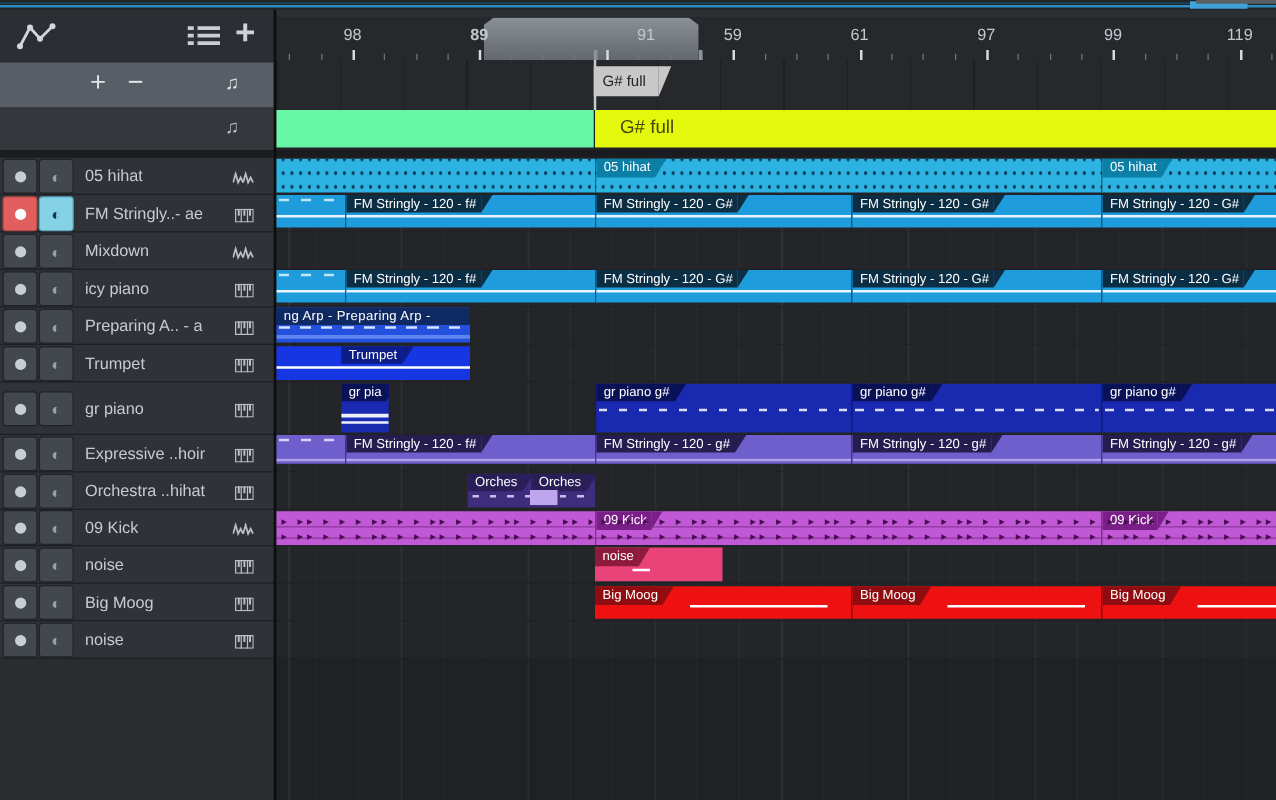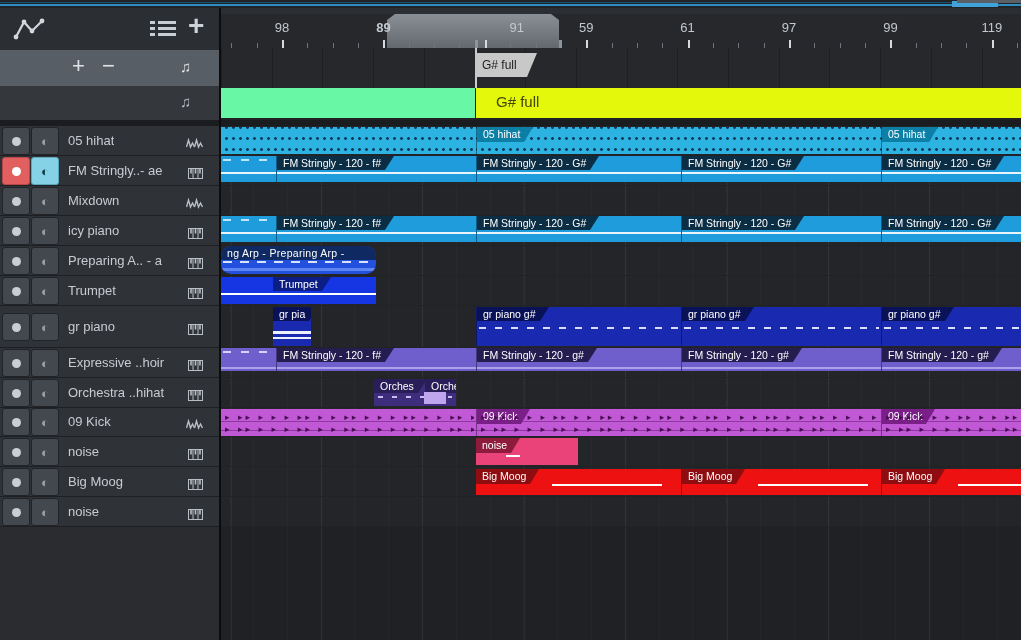--- a/index.html
+++ b/index.html
@@ -384,21 +384,21 @@
             <div class="bn">FM Stringly - 120 - G#</div>
           </div>
           <div class="clip c-fm cut" style="left: 460px; width: 200px;">
             <div class="bn">FM Stringly - 120 - G#</div>
           </div>
           <div class="clip c-fm cut" style="left: 660px; width: 141px;">
             <div class="bn">FM Stringly - 120 - G#</div>
           </div>
         </div>
         <div class="lanerow" id="lane4" style="top: 246px; height: 29px;">
-          <div class="clip c-prep" style="left: 0px; width: 155px; border-radius: 10px;">
+          <div class="clip c-prep" style="left: 0px; width: 155px;">
             <div class="bn">ng Arp -   Preparing Arp -</div>
           </div>
         </div>
         <div class="lanerow" id="lane5" style="top: 276px; height: 29px;">
           <div class="clip c-tr" style="left: 0px; width: 155px;">
             <div class="bn" style="left: 52px;">Trumpet</div>
           </div>
         </div>
         <div class="lanerow" id="lane6" style="top: 306px; height: 41px;">
           <div class="clip c-gr small" style="left: 52px; width: 38px;">
@@ -423,21 +423,21 @@
             <div class="bn">FM Stringly - 120 - g#</div>
           </div>
           <div class="clip c-ex cut" style="left: 460px; width: 200px;">
             <div class="bn">FM Stringly - 120 - g#</div>
           </div>
           <div class="clip c-ex cut" style="left: 660px; width: 141px;">
             <div class="bn">FM Stringly - 120 - g#</div>
           </div>
         </div>
         <div class="lanerow" id="lane8" style="top: 378px; height: 29px;">
-          <div class="clip c-or" style="left: 153px; width: 82px;">
+          <div class="clip c-or" style="left: 153px; width: 102px;">
             <div class="bn" style="left: 0px;">Orches</div>
             <div class="bn" style="left: 51px;">Orches</div>
             <div class="blk"></div>
           </div>
         </div>
         <div class="lanerow" id="lane9" style="top: 408px; height: 28px;">
           <div class="clip c-kk" style="left: 0px; width: 255px;">
             <div class="pat">
               <div>▸ ▸▸  ▸   ▸  ▸ ▸▸ ▸  ▸ ▸▸  ▸   ▸  ▸ ▸▸ ▸  ▸ ▸▸  ▸   ▸  ▸ ▸▸ ▸  ▸ ▸▸  ▸   ▸  ▸ ▸▸ ▸  ▸ ▸▸  ▸   ▸  ▸ ▸▸ ▸  ▸ ▸▸  ▸   ▸  ▸ ▸▸ ▸  ▸ ▸▸  ▸   ▸  ▸ ▸▸ ▸  ▸ ▸▸  ▸   ▸  ▸ ▸▸ ▸  </div>
               <div>▸ ▸▸  ▸   ▸  ▸ ▸▸ ▸  ▸ ▸▸  ▸   ▸  ▸ ▸▸ ▸  ▸ ▸▸  ▸   ▸  ▸ ▸▸ ▸  ▸ ▸▸  ▸   ▸  ▸ ▸▸ ▸  ▸ ▸▸  ▸   ▸  ▸ ▸▸ ▸  ▸ ▸▸  ▸   ▸  ▸ ▸▸ ▸  ▸ ▸▸  ▸   ▸  ▸ ▸▸ ▸  ▸ ▸▸  ▸   ▸  ▸ ▸▸ ▸  </div>

